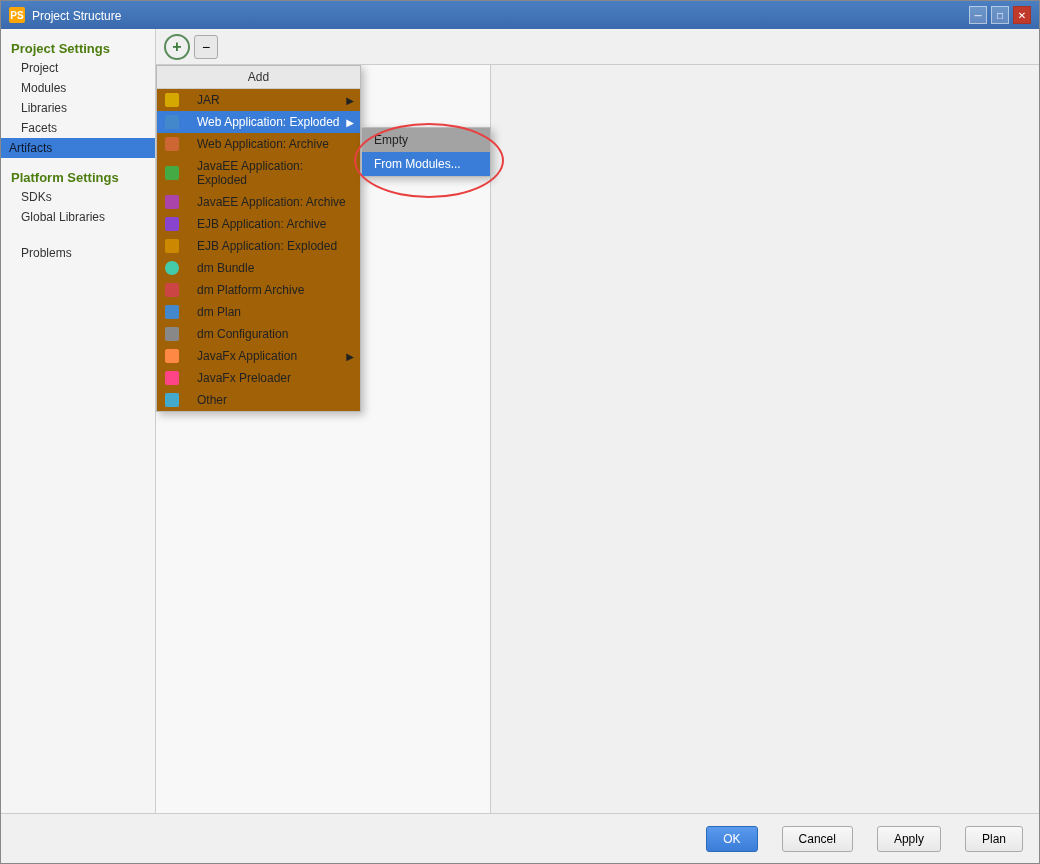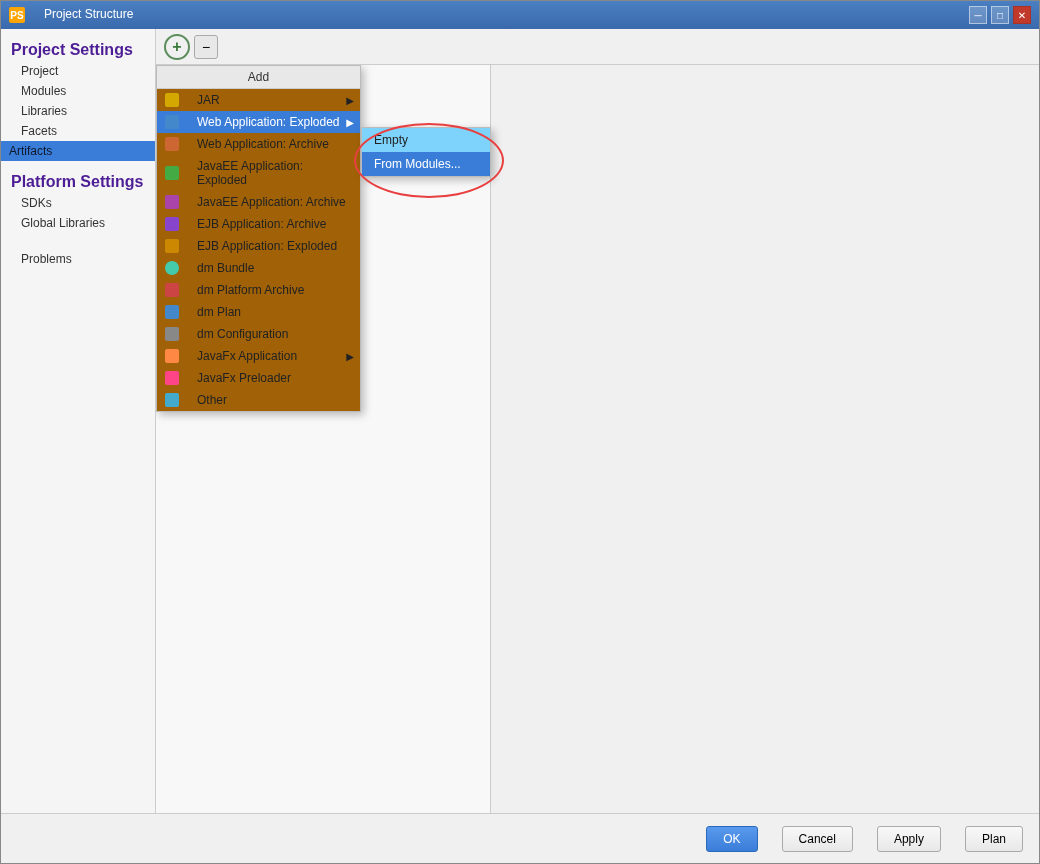--- a/index.html
+++ b/index.html
@@ -27,22 +27,22 @@
       height: 28px;
       display: flex;
       align-items: center;
       padding: 0 8px;
       justify-content: space-between;
       flex-shrink: 0;
     }
 
     .title-bar-left {
       display: flex;
-      align-items: flex-start;
-      gap: 19px;
+      align-items: flex-end;
+      gap: 7px;
     }
 
     .title-bar-icon {
       width: 16px;
       height: 16px;
       background: #ffa500;
       border-radius: 2px;
       display: flex;
       align-items: center;
       justify-content: center;
@@ -89,22 +89,22 @@
     .sidebar {
       width: 155px;
       background: #f5f5f5;
       border-right: 1px solid #ccc;
       padding: 8px 0;
       flex-shrink: 0;
     }
 
     .sidebar-section-title {
       font-weight: bold;
-      font-size: 16px;
-      color: #4c1d95;
+      font-size: 13px;
+      color: #4d7c0f;
       padding: 4px 10px 2px 10px;
     }
 
     .sidebar-item {
       padding: 3px 10px 3px 20px;
       cursor: pointer;
       color: #333;
       font-size: 12px;
     }
 
@@ -221,21 +221,21 @@
       right: 6px;
       font-size: 10px;
     }
 
     
     .submenu {
       position: absolute;
       left: 205px;
       top: 62px;
       width: 130px;
-      background: #7dd3fc;
+      background: #a3a3a3;
       border: 1px solid #bbb;
       box-shadow: 3px 3px 8px rgba(0,0,0,0.25);
       z-index: 101;
     }
 
     .submenu-item {
       padding: 5px 12px;
       cursor: pointer;
       font-size: 12px;
       color: #222;

